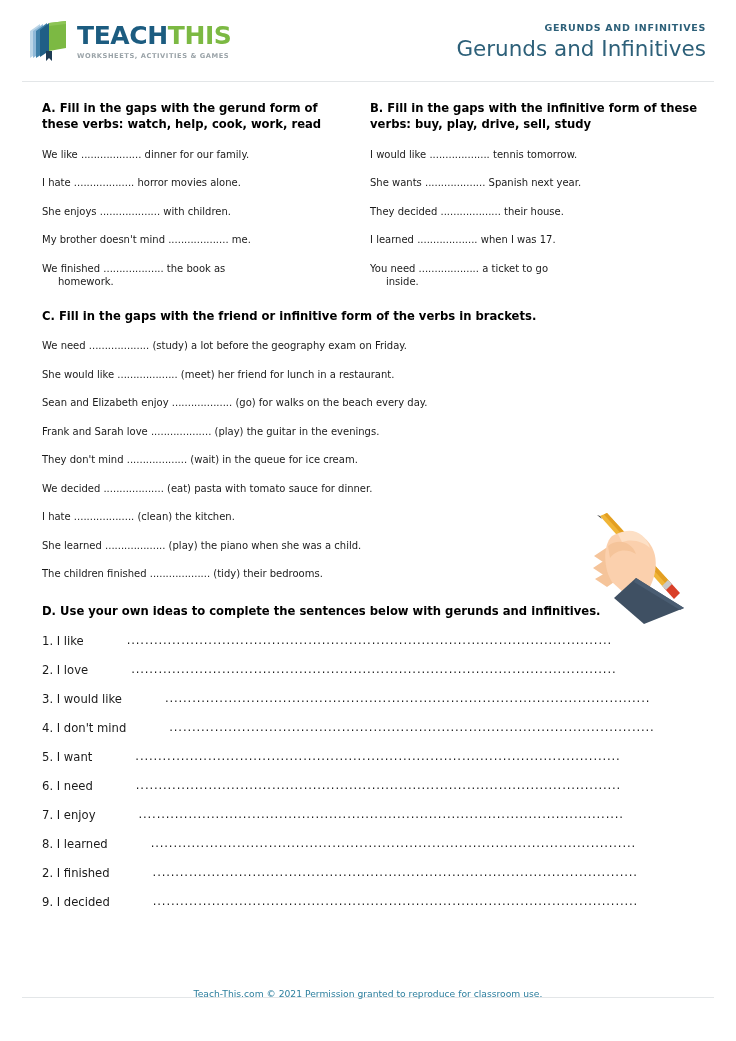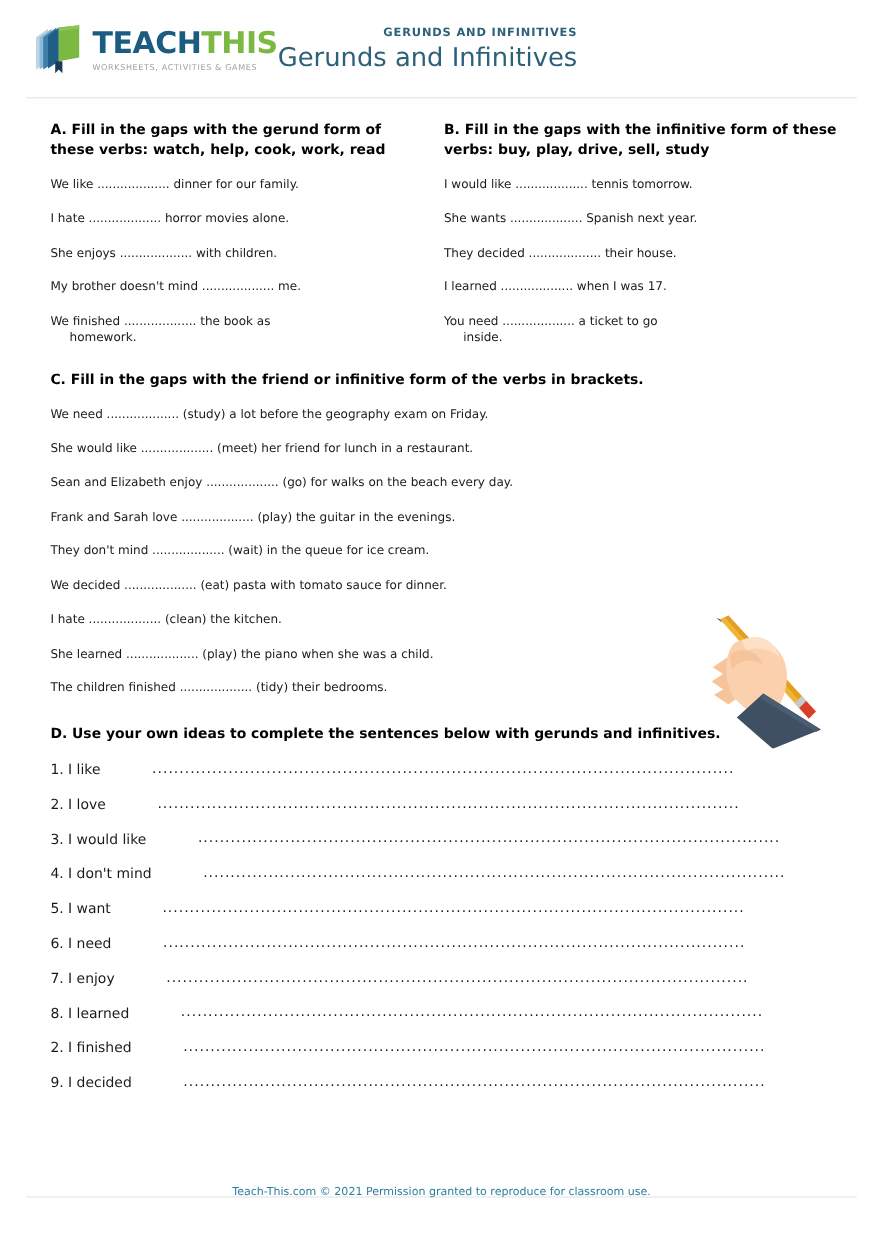--- a/index.html
+++ b/index.html
@@ -18,21 +18,21 @@
   }
 
   
   .header {
     position: absolute;
     top: 0; left: 0;
     width: 736px;
     height: 82px;
     display: flex;
     align-items: center;
-    justify-content: flex-start;
+    justify-content: space-between;
     padding: 0 30px 0 28px;
   }
   .logo-wrap {
     display: flex;
     align-items: center;
     gap: 7px;
   }
   .book-icon { width: 42px; height: 46px; display: block; flex: none; }
   .logo-text { display: flex; flex-direction: column; justify-content: center; }
   .logo-words {
@@ -41,21 +41,21 @@
     font-weight: bold;
     letter-spacing: -0.4px;
     line-height: 1;
     white-space: nowrap;
   }
   .logo-teach { color: #1c5c80; }
   .logo-this  { color: #7cb943; }
   .logo-tag {
     font-family: "DejaVu Sans", sans-serif;
     font-size: 6.7px;
-    font-weight: normal;
+    font-weight: bold;
     letter-spacing: 0.55px;
     color: #9aa3a8;
     margin-top: 4px;
     white-space: nowrap;
   }
   .header-right { text-align: right; padding-top: 4px; }
   .kicker {
     font-family: "DejaVu Sans", sans-serif;
     font-size: 9.5px;
     font-weight: bold;

